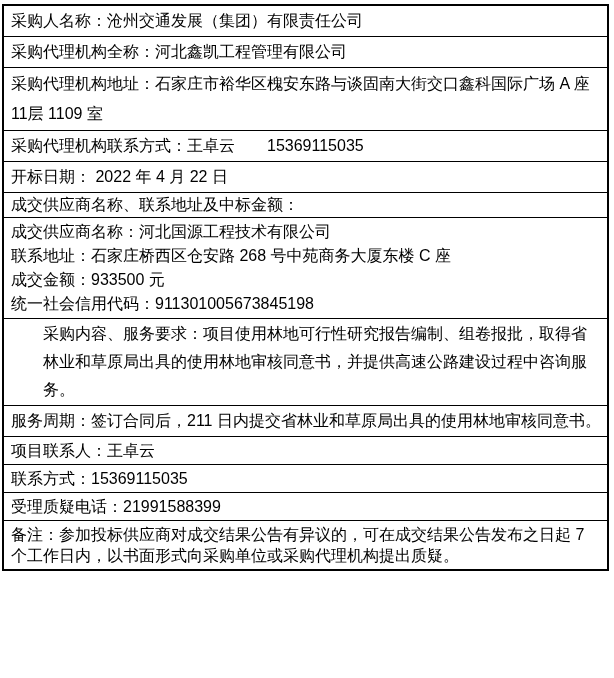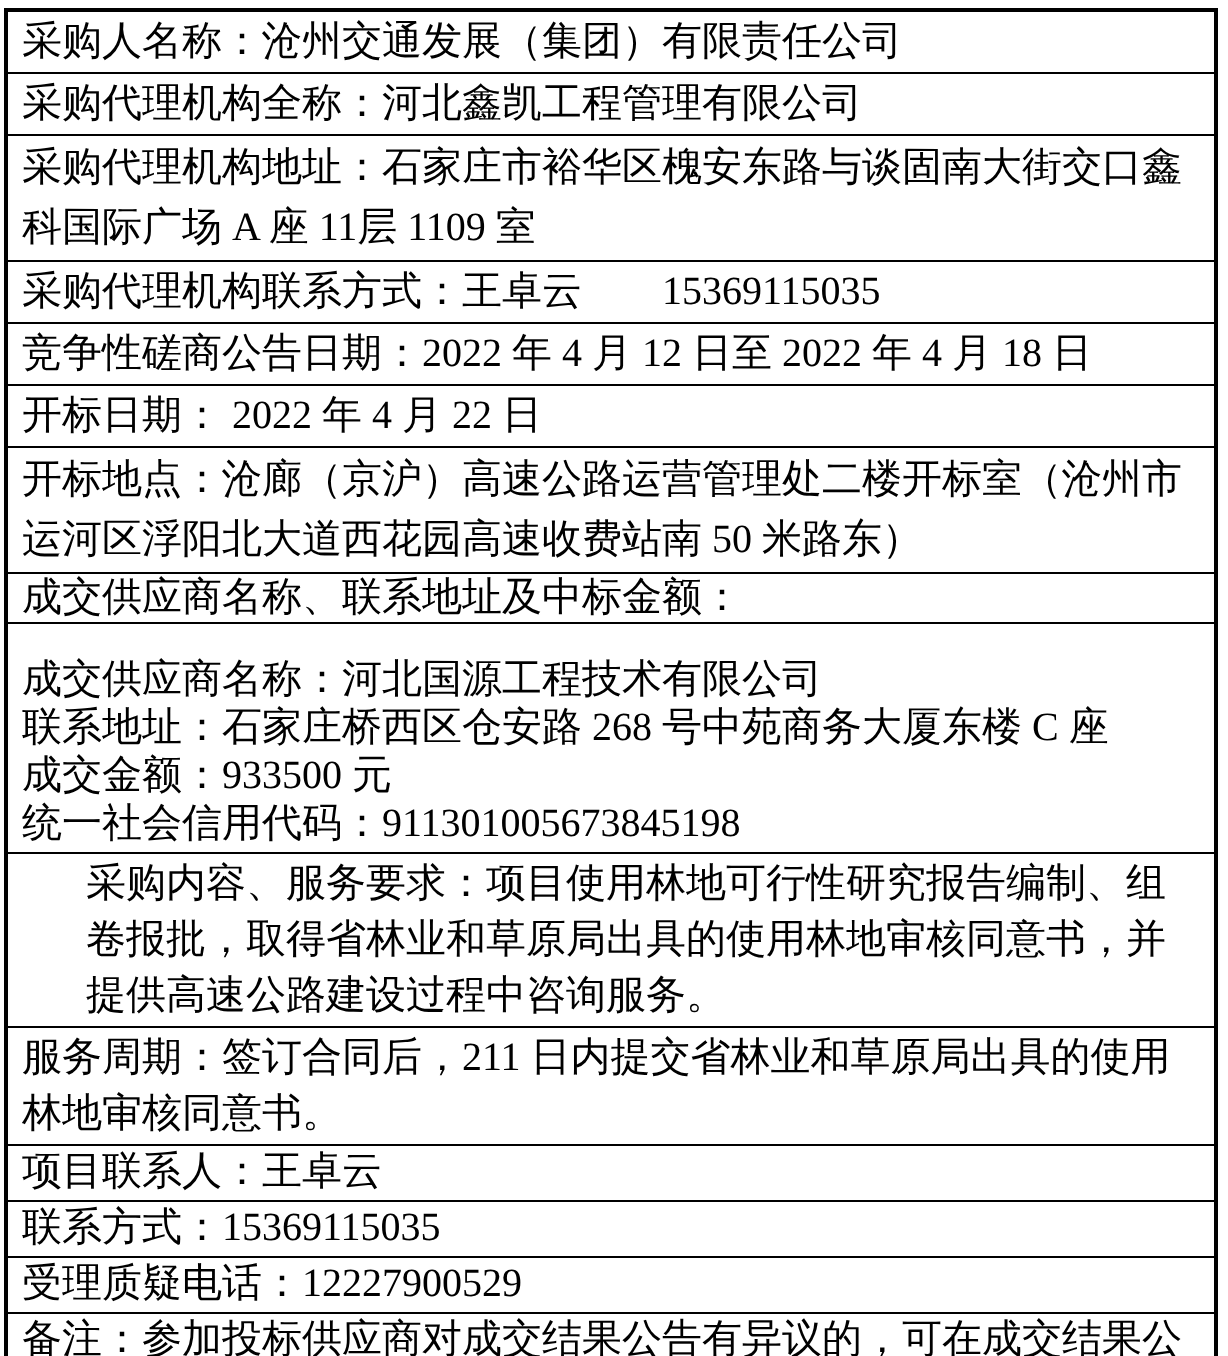--- a/index.html
+++ b/index.html
@@ -16,33 +16,33 @@
     border-collapse: collapse;
     table-layout: fixed;
     width: 607px;
     margin: 4px 0 0 2px;
     border: 2px solid #000000;
     background: #ffffff;
   }
   table.doc-table td {
     border: 1px solid #000000;
     padding: 1px 6px 1px 7px;
-    font-family: Liberation Serif, serif;
-    font-size: 20px;
+    font-family: Liberation Sans, sans-serif;
+    font-size: 16px;
     color: #000000;
     line-height: 28px;
     white-space: pre-line;
     word-break: break-word;
     overflow-wrap: break-word;
     vertical-align: middle;
   }
   
   tr.row-2line td      { line-height: 30px; }
   tr.row-compact td    { line-height: 22px; }
-  tr.row-multi td      { line-height: 24px; padding-top: 16px; padding-bottom: 2px; margin-left: 40px; }
+  tr.row-multi td      { line-height: 24px; padding-top: 2px; padding-bottom: 2px; margin-left: 40px; }
   tr.row-wrap td       { line-height: 28px; padding-left: 39px; }
   tr.row-short td      { line-height: 25px; }
   tr.row-remarks td    { line-height: 21px; padding-top: 3px; padding-bottom: 3px; }
 </style>
 </head>
 <body>
 
 <table class="doc-table">
   <tbody>
     <tr>
@@ -51,27 +51,21 @@
     <tr>
       <td>采购代理机构全称：河北鑫凯工程管理有限公司</td>
     </tr>
     <tr class="row-2line">
       <td>采购代理机构地址：石家庄市裕华区槐安东路与谈固南大街交口鑫科国际广场 A 座 11层 1109 室</td>
     </tr>
     <tr>
       <td>采购代理机构联系方式：王卓云　　15369115035</td>
     </tr>
     <tr>
-      <td>竞争性磋商公告日期：2022 年 4 月 12 日至 2022 年 4 月 18 日</td>
-    </tr>
-    <tr>
       <td>开标日期： 2022 年 4 月 22 日</td>
-    </tr>
-    <tr class="row-2line">
-      <td>开标地点：沧廊（京沪）高速公路运营管理处二楼开标室（沧州市运河区浮阳北大道西花园高速收费站南 50 米路东）</td>
     </tr>
     <tr class="row-compact">
       <td>成交供应商名称、联系地址及中标金额：</td>
     </tr>
     <tr class="row-multi">
       <td>成交供应商名称：河北国源工程技术有限公司
 联系地址：石家庄桥西区仓安路 268 号中苑商务大厦东楼 C 座
 成交金额：933500 元
 统一社会信用代码：911301005673845198</td>
     </tr>
@@ -81,19 +75,19 @@
     <tr>
       <td>服务周期：签订合同后，211 日内提交省林业和草原局出具的使用林地审核同意书。</td>
     </tr>
     <tr class="row-short">
       <td>项目联系人：王卓云</td>
     </tr>
     <tr class="row-short">
       <td>联系方式：15369115035</td>
     </tr>
     <tr class="row-short">
-      <td>受理质疑电话：12227900529</td>
+      <td>受理质疑电话：21991588399</td>
     </tr>
     <tr class="row-remarks">
       <td>备注：参加投标供应商对成交结果公告有异议的，可在成交结果公告发布之日起 7 个工作日内，以书面形式向采购单位或采购代理机构提出质疑。</td>
     </tr>
   </tbody>
 </table>
 
 </body></html>

